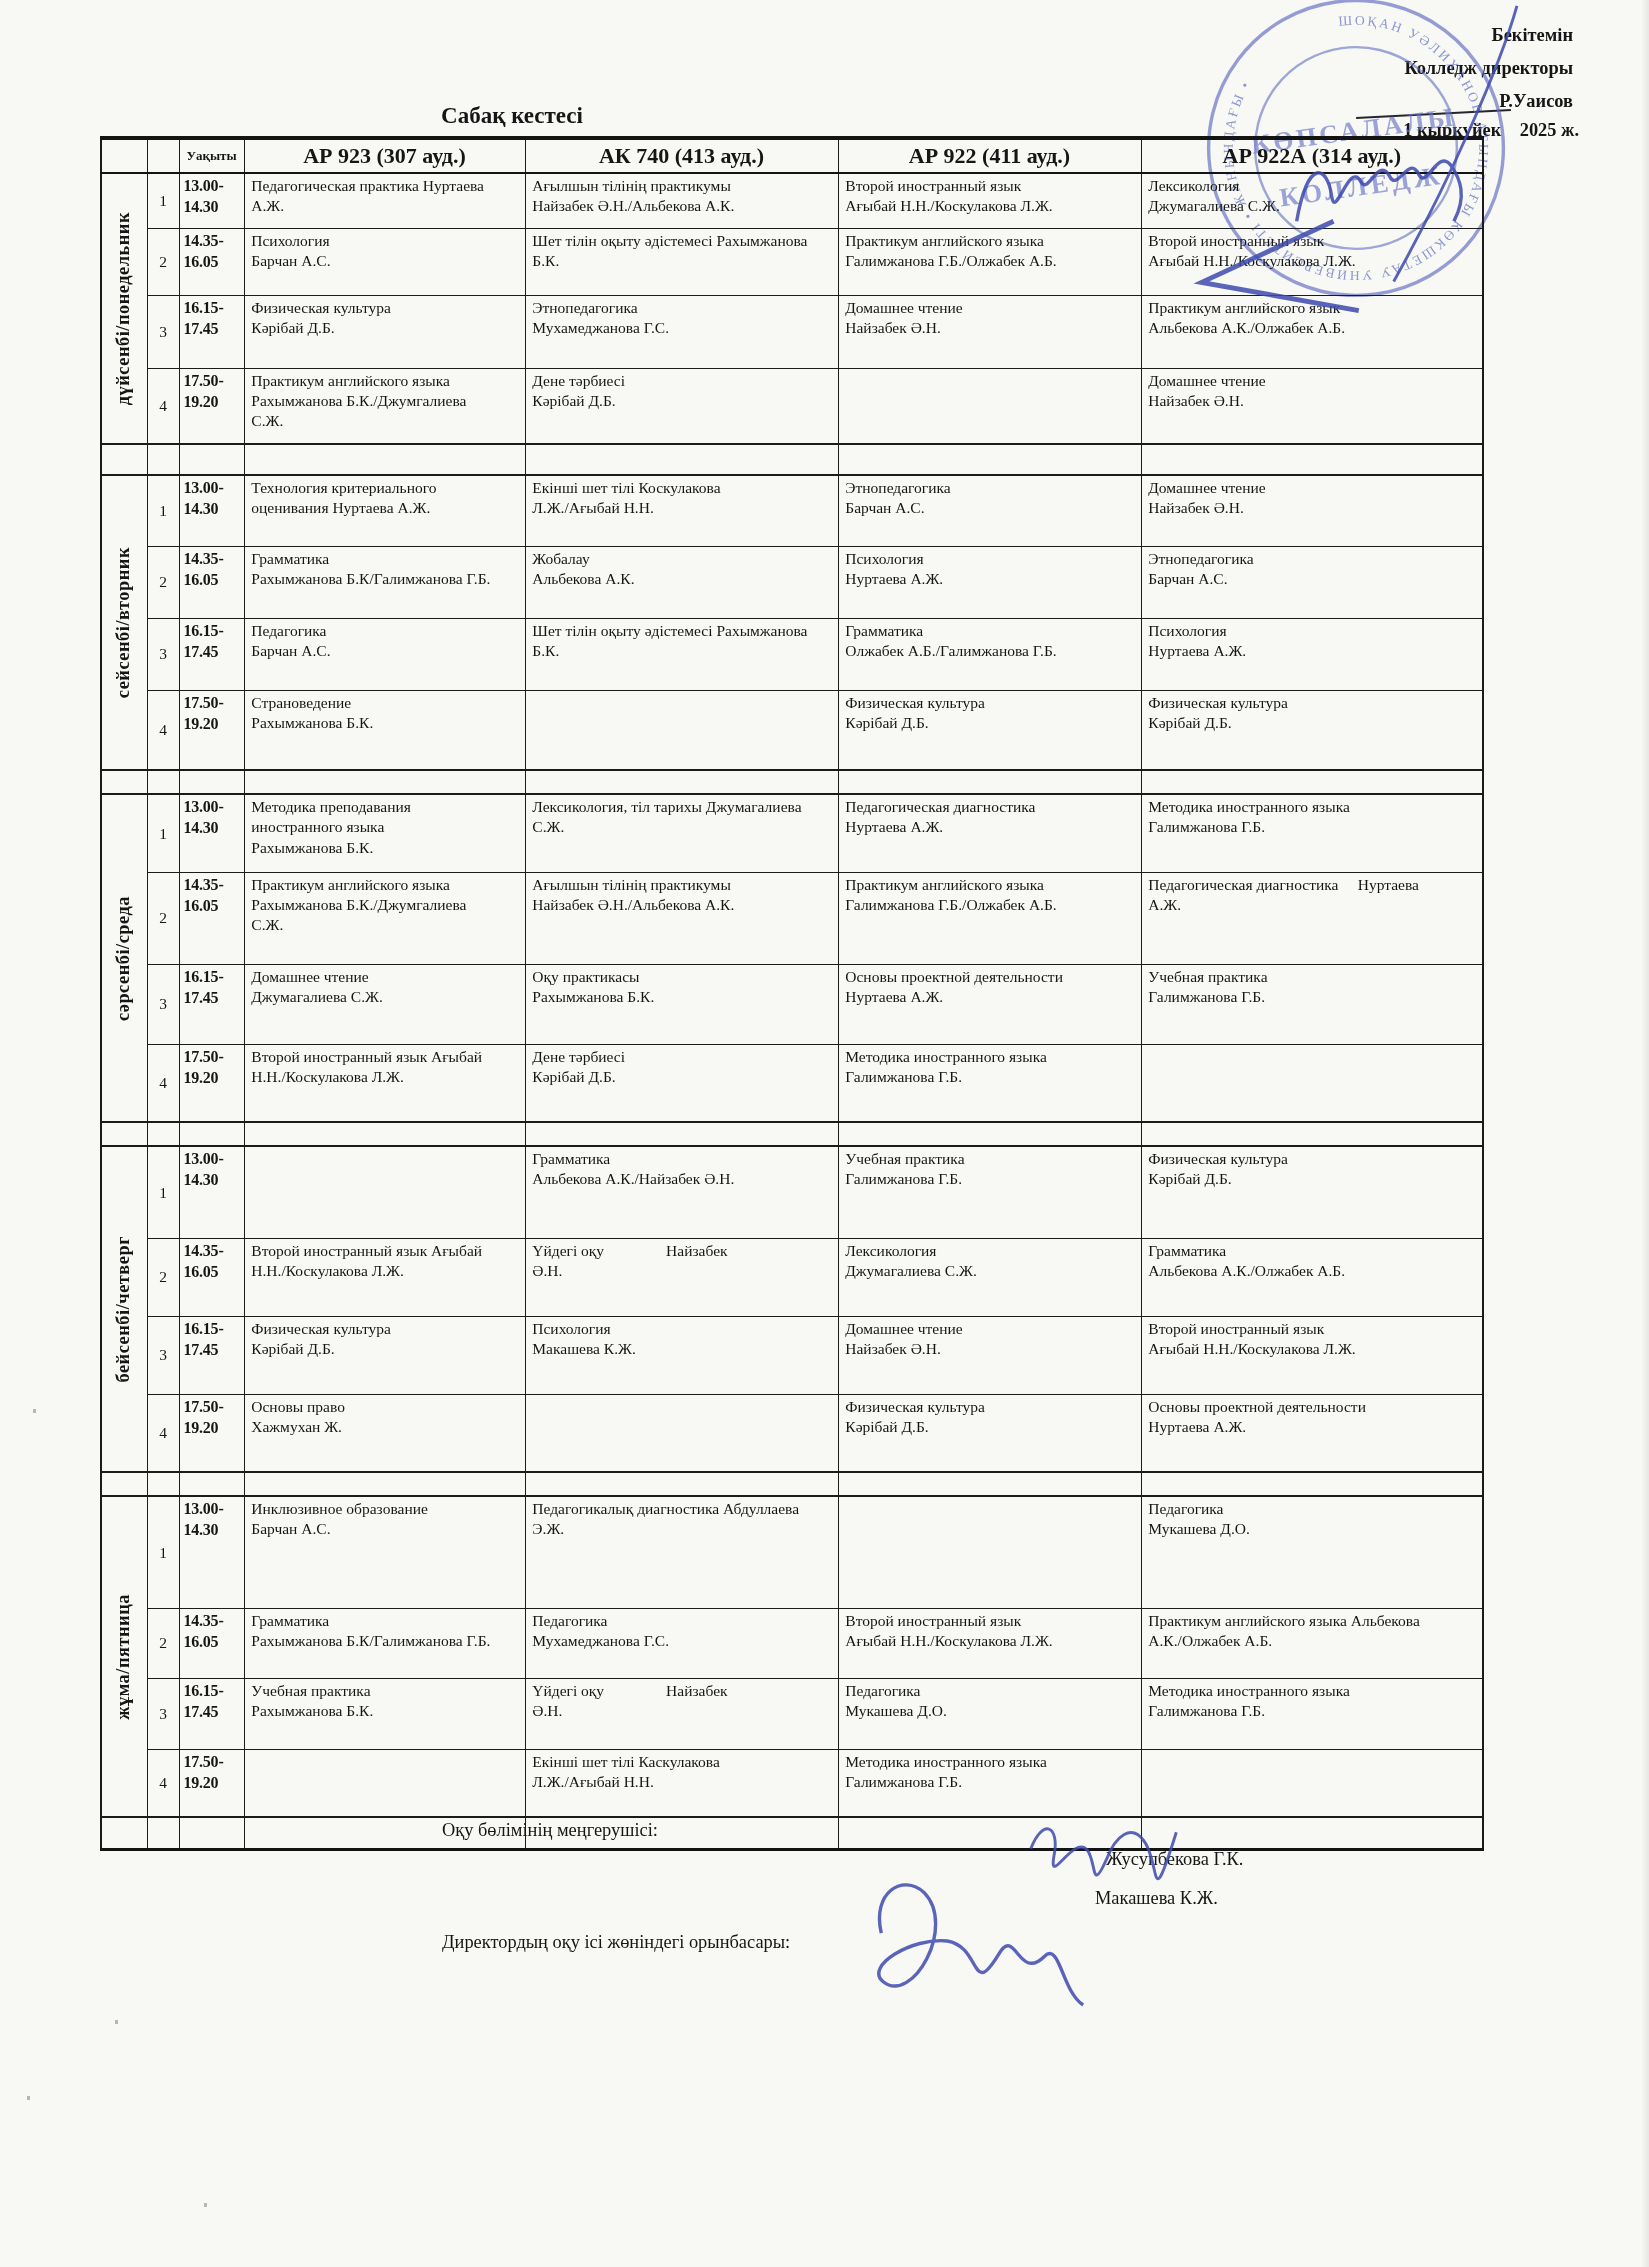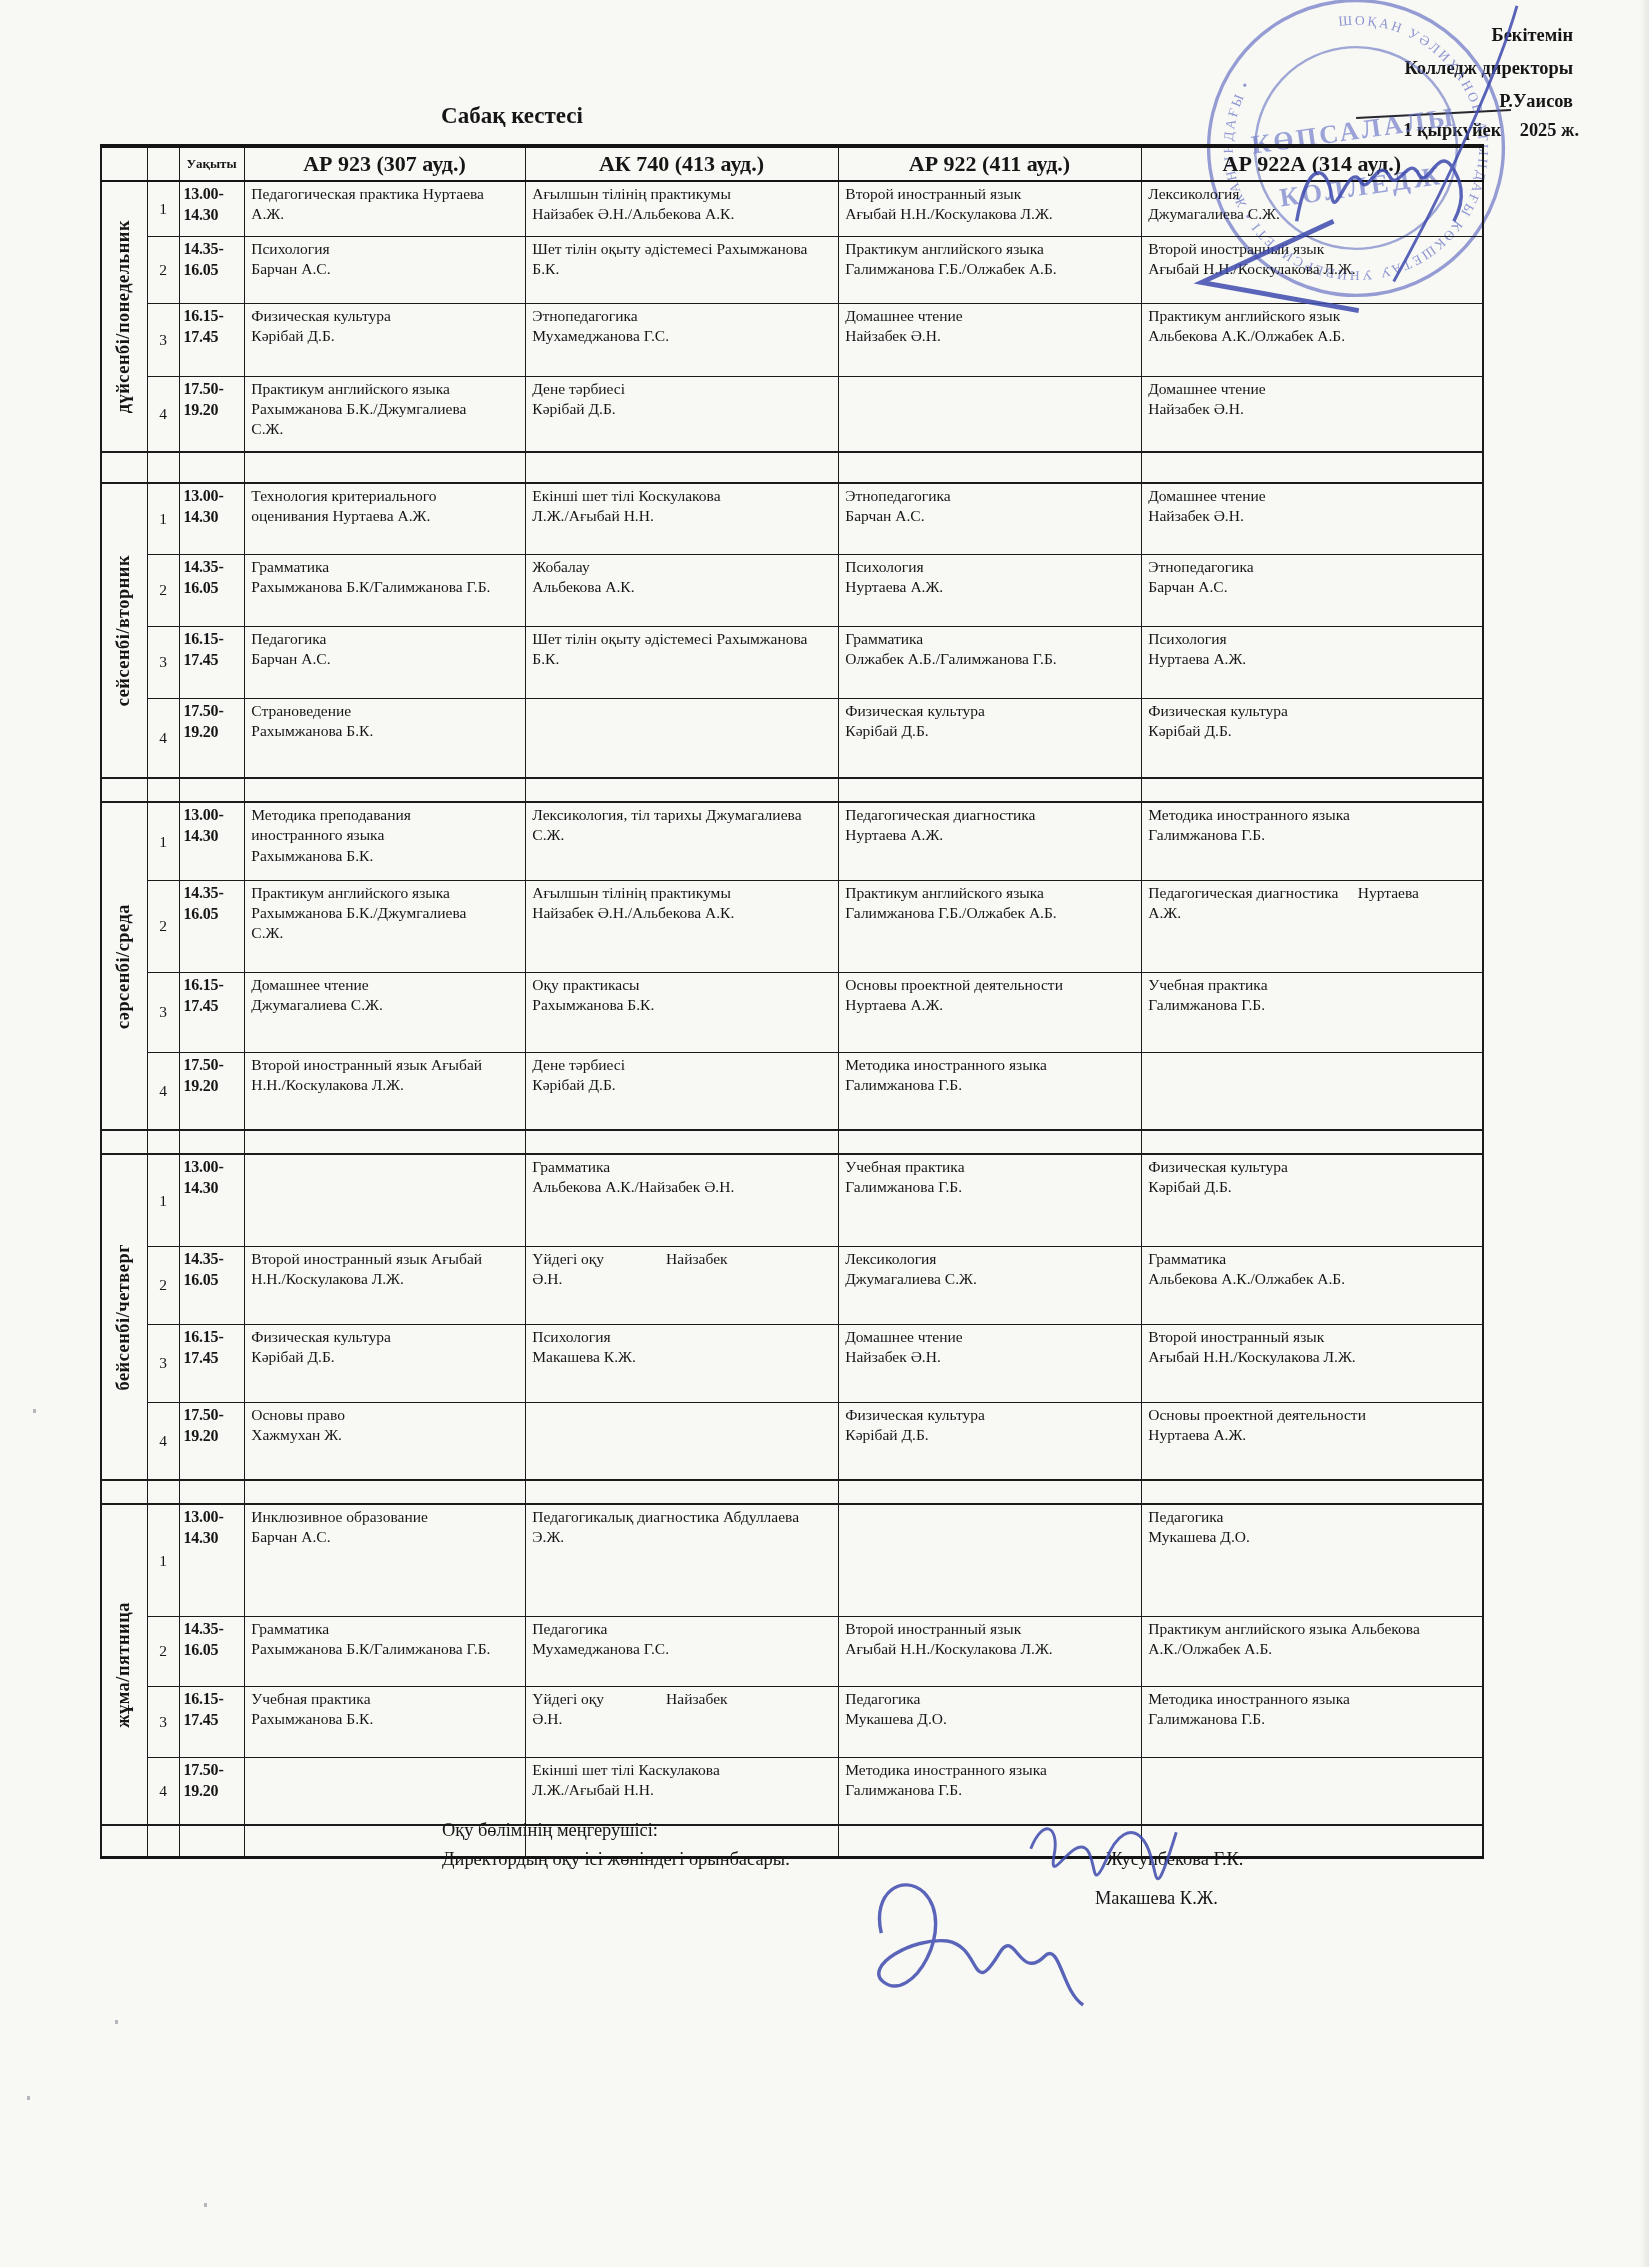--- a/index.html
+++ b/index.html
@@ -24,21 +24,21 @@
   .appr-director { top:58px; }
   .appr-name     { top:91px; }
   .appr-date     { top:120px; right:41px; }
   .appr-underline { position:absolute; left:192px; top:113px; width:155px; height:1.9px;
     background:#26262c; transform:rotate(-3deg); }
 
   .stamp { position:absolute; left:1196px; top:-11.6px; opacity:.88; transform:rotate(-8deg); }
   .sig-overlay { position:absolute; left:0; top:0; width:1650px; height:2268px; pointer-events:none; }
 
   table.sched {
-    position:absolute; left:100px; top:144px; width:1382px;
+    position:absolute; left:100px; top:136px; width:1382px;
     border-collapse:collapse; table-layout:fixed;
     border:2.9px solid #1b1b1b;
   }
   .sched th, .sched td {
     border:1.9px solid #1b1b1b; vertical-align:top; overflow:hidden;
     padding:1.9px 3.9px 1.9px 6.8px; font-size:15.5px; line-height:1.3; white-space:pre-line;
   }
   .sched thead th {
     border-top:4.9px solid #141414; border-bottom:2.9px solid #141414;
     font-weight:bold; text-align:center; vertical-align:middle;
@@ -48,21 +48,21 @@
   td.day-cell { vertical-align:middle; text-align:center; padding:0; }
   .day-rot { writing-mode:vertical-rl; transform:rotate(180deg); margin:0 auto;
     font-weight:bold; font-size:18.4px; letter-spacing:0.5px; white-space:nowrap; }
   td.num-cell { text-align:center; vertical-align:middle; font-size:15.5px; padding:1.9px; }
   td.time-cell { font-weight:bold; font-size:16px; padding-left:3.9px; letter-spacing:-0.2px; }
   tr.blk-first td { border-top:2.9px solid #1b1b1b; }
   tr.sep td { border-top:2.9px solid #1b1b1b; border-bottom:2.9px solid #1b1b1b; }
   tr.sep:last-child td { border-bottom:3.9px solid #141414; }
 
   .footer-line { position:absolute; white-space:nowrap; font-size:18.4px; }
-  .f-label1 { left:442px; top:1849px; }
+  .f-label1 { left:442px; top:1932px; }
   .f-name1  { left:1069px; top:1849px;margin-left:37px; }
   .f-label2 { left:442px; top:1820px; }
   .f-name2  { left:1095px; top:1888px; }
 </style>
 </head>
 <body>
 
 <div class="page">
 
   <div class="doc-subtitle">Сабақ кестесі</div>

